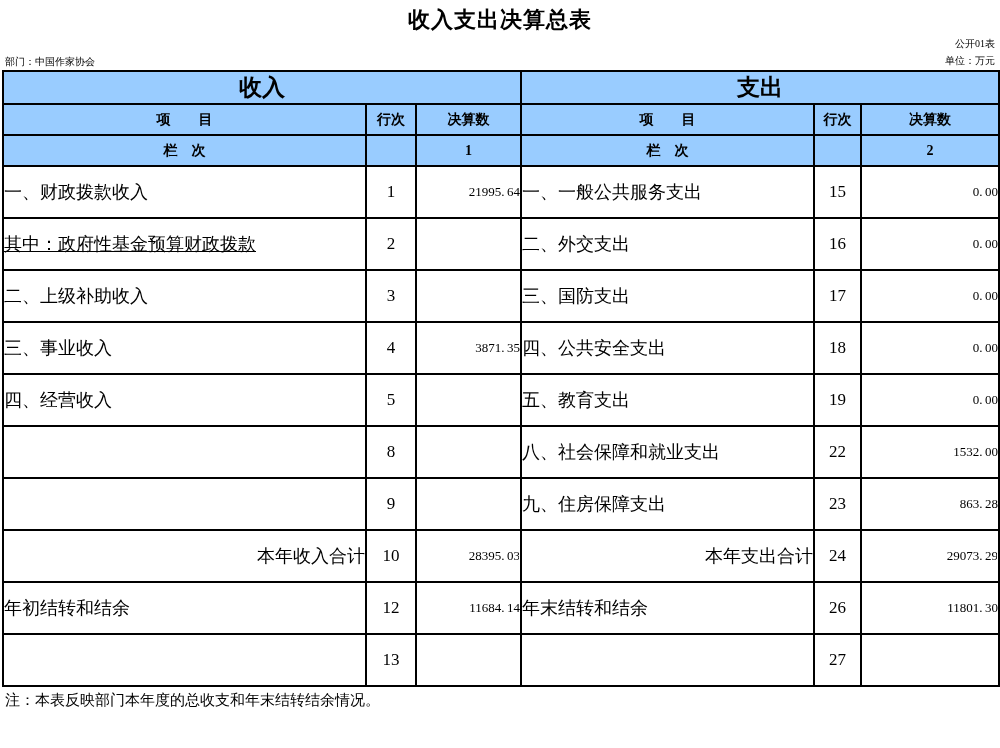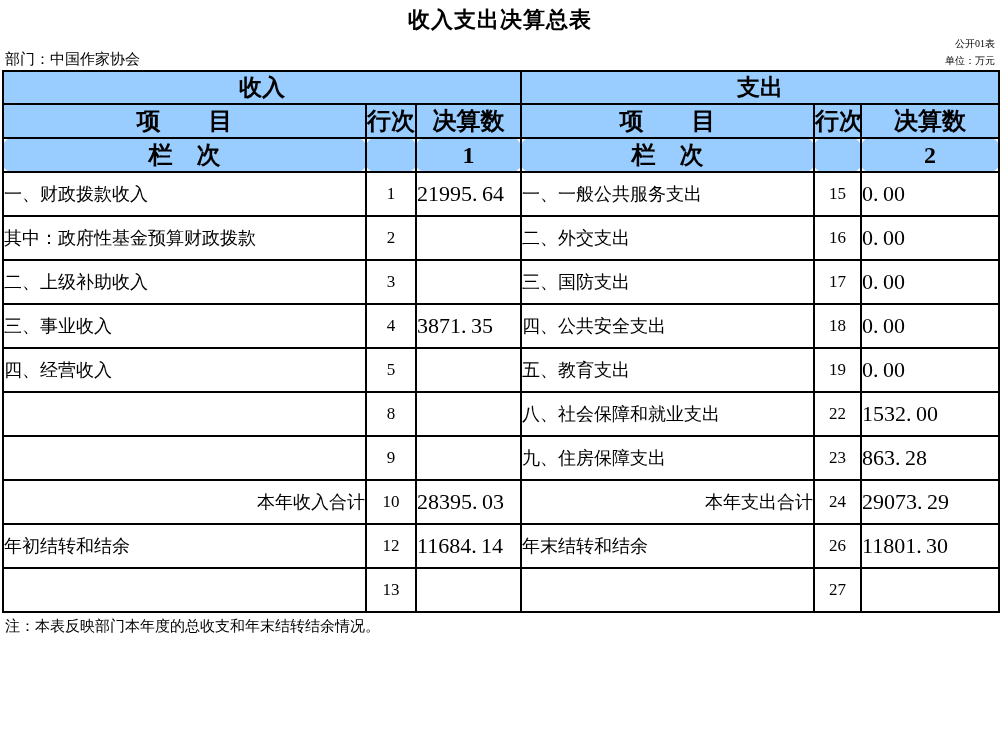--- a/index.html
+++ b/index.html
@@ -9,45 +9,45 @@
     overflow:hidden;
   }
   .title {
     text-align:center; font-size:22px; font-weight:bold;
     padding-top:5px; letter-spacing:1px;
   }
   .meta {
     display:flex; justify-content:space-between; align-items:flex-end;
     padding:0 5px 1px 5px;
   }
-  .meta-left { font-size:15px; }
+  .meta-left { font-size:10px; }
   .meta-right { text-align:right; font-size:10px; line-height:17px; }
   table.accounts {
     border-collapse:collapse; table-layout:fixed;
     width:996px; margin:0 2px;
   }
   table.accounts th, table.accounts td {
     border:2px solid #000; overflow:hidden; white-space:nowrap;
     padding:0; font-weight:normal;
   }
   table.accounts th {
     background:var(--hdr-bg); font-weight:bold; text-align:center;
-    font-size:24px;
+    font-size:14px;
   }
   tr.r-banner th { height:26px; font-size:23px; }
   tr.r-cols th   { height:29px; }
-  tr.r-index th  { height:29px;border-radius:9px; }
-  tbody tr { height:44px; }
+  tr.r-index th  { height:29px; }
+  tbody tr { height:52px; }
   td.c-item  { text-align:left; padding-left:8px;  font-size:18px; }
-  td.c-sub   { padding-left:38px; }
+  td.c-sub   { padding-left:38px;text-decoration:underline; }
   td.c-adj-l { padding-left:72px; }
   td.c-adj-r { padding-left:128px; }
   td.c-total { text-align:right; padding-left:0; font-weight:bold; }
   td.c-line  { text-align:center; font-size:17px; }
-  td.c-amt   { text-align:left; padding-right:8px; font-size:22px; }
+  td.c-amt   { text-align:right; padding-right:8px; font-size:13px; }
   td.bold    { font-weight:bold;border-radius:8px; }
   .note { font-size:15px; padding:4px 15px 0 5px; }
 </style>
 </head>
 <body>
 
 <div class="title">收入支出决算总表</div>
 
 <div class="meta">
   <div class="meta-left">部门：中国作家协会</div>

